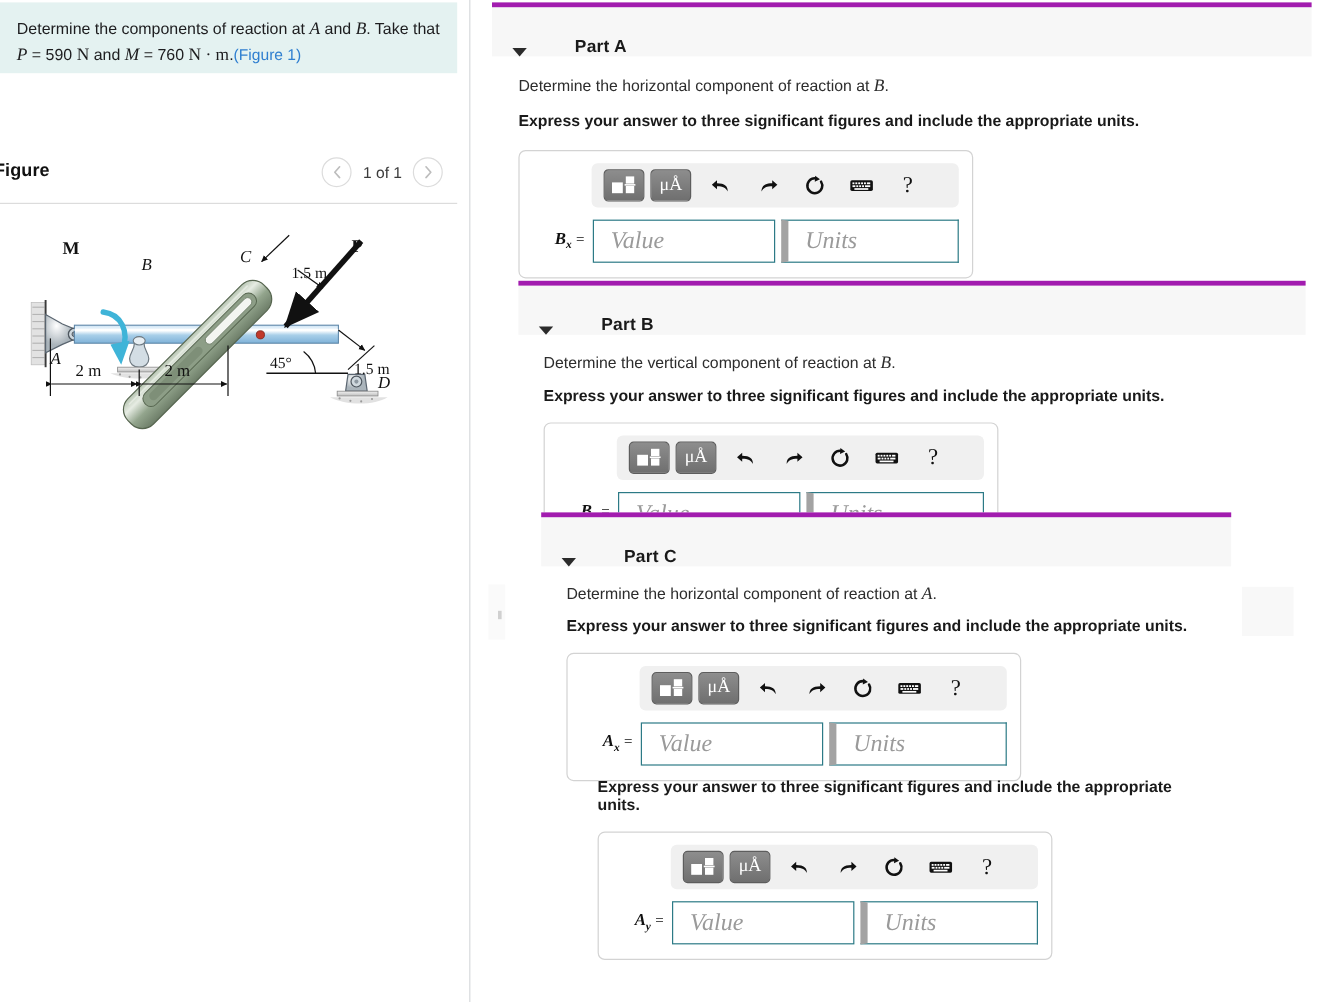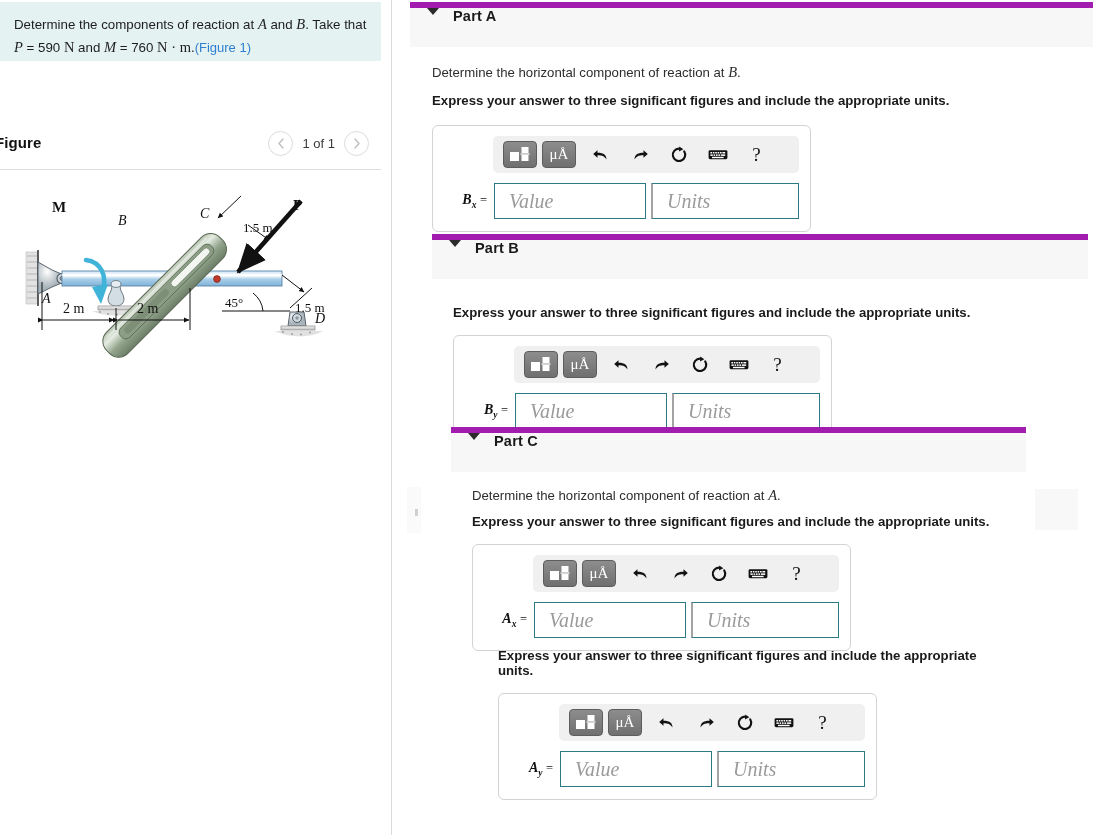--- a/index.html
+++ b/index.html
@@ -58,22 +58,23 @@
     background: #dcdcdc;
   }
   .figure-canvas { position: absolute; left: 0; top: 180px; width: 390px; height: 230px; }
 
   
   .right-pane { position: absolute; left: 393px; top: 0; width: 725px; height: 835px; }
 
   .part-block { position: absolute; }
   .part-header {
     height: 45px; background: #f7f7f7;
-    display: flex; align-items: flex-start;
-    border-top: 6px solid #a21caf;
+    display: flex; align-items: flex-end;
+    border-top: 4px solid #a21caf;
+    gap: 26px;
   }
   .caret {
     width: 0; height: 0; margin-left: 17px; margin-right: 14px;
     border-left: 6px solid transparent; border-right: 6px solid transparent;
     border-top: 7px solid #2b2b2b;
   }
   .part-label { font-size: 14.5px; font-weight: bold; color: #1a1a1a; letter-spacing: .2px; }
 
   .prompt { font-size: 13.2px; color: #2d2d2d; }
   .prompt-bold { font-size: 13.2px; color: #1a1a1a; font-weight: bold; }
@@ -107,21 +108,21 @@
   .varlab i { font-style: italic; }
   .varlab sub { font-size: 9.5px; font-style: italic; }
   .eq { font-weight: normal; font-style: normal; font-size: 12.5px; }
   .fld {
     height: 36px; border: 1px solid #2c7a86; background: #fff;
     display: flex; align-items: center; padding-left: 14px;
     font-family: "Liberation Serif", serif; font-style: italic;
     font-size: 20px; color: #9a9a9a;
   }
   .fld.val { width: 152px; }
-  .fld.uni { width: 148px; border-left: 2px solid #a3a3a3; }
+  .fld.uni { width: 148px; border-left: 6px solid #a3a3a3; }
   .spacer { width: 5px; }
 
   .ghost-left {
     position: absolute; left: 14px; top: 487px;
     width: 14px; height: 46px; background: #fafafa;
   }
   .ghost-left2 {
     position: absolute; left: 22px; top: 509px;
     width: 3px; height: 7px; background: #d0d0d0;
   }
@@ -386,20 +387,23 @@
         </div>
       </div>
     </div>
 
     <div class="part-block" id="blk-b" style="left:39px; top:234px; width:656px;">
       <div class="part-header">
         <span class="caret"></span>
         <span class="part-label">Part B</span>
       </div>
       <div style="padding:16px 0 0 21px;">
+        <div class="prompt">
+          <span>Determine the vertical component of reaction at </span><span class="mathit">B</span><span>.</span>
+        </div>
         <div class="prompt-bold" style="margin-top:10px;">Express your answer to three significant figures and include the appropriate units.</div>
 
         <div class="answer-box" style="margin-top:15px;">
           <div class="tb">
             <span class="tb-btn">
               <svg width="22" height="17" viewBox="0 0 22 17">
                   <rect x="1" y="6" width="9" height="9" fill="#fff"></rect>
                   <rect x="12.5" y="1" width="7" height="6" fill="#fff"></rect>
                   <rect x="12.5" y="9" width="7" height="6" fill="#fff"></rect>
                   <rect x="11.5" y="7.4" width="9" height="1.3" fill="#fff"></rect>

